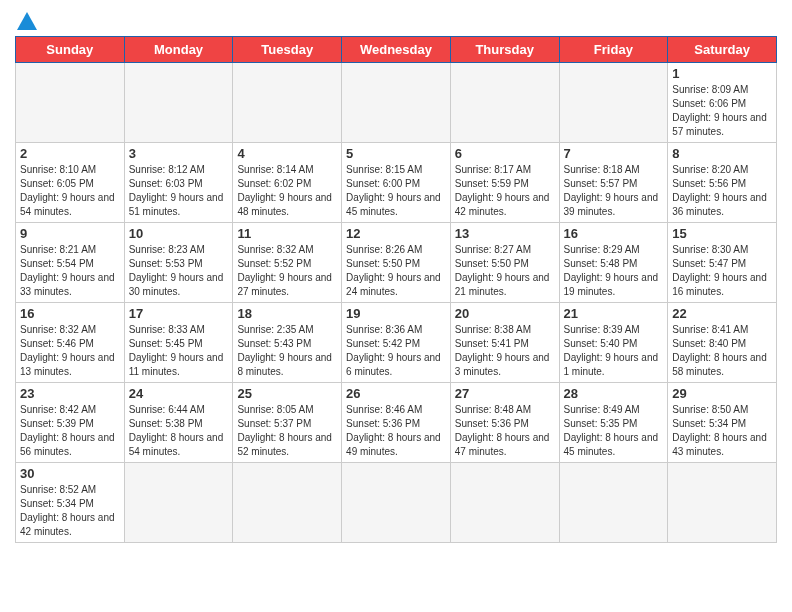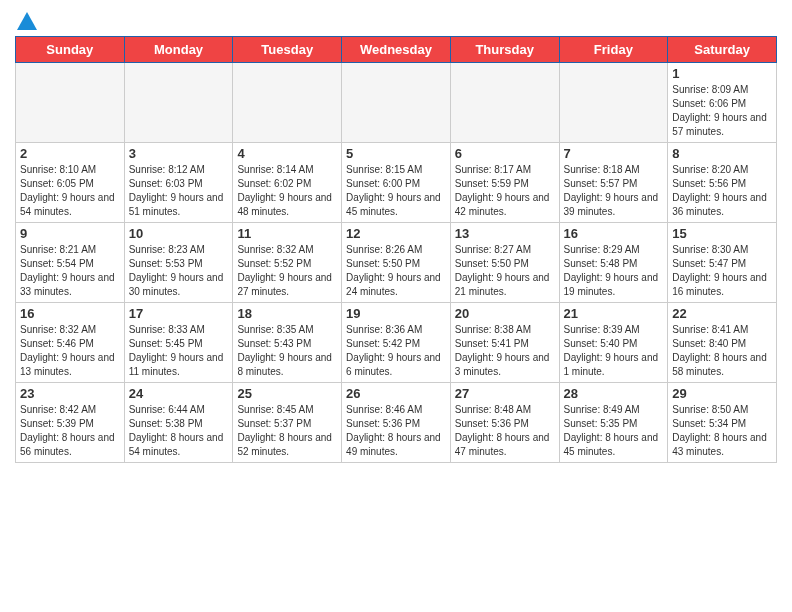--- a/index.html
+++ b/index.html
@@ -224,21 +224,21 @@
 Daylight: 9 hours and 13 minutes.</div>
         </td>
         <td>
           <span class="day-number">17</span>
           <div class="day-info">Sunrise: 8:33 AM
 Sunset: 5:45 PM
 Daylight: 9 hours and 11 minutes.</div>
         </td>
         <td>
           <span class="day-number">18</span>
-          <div class="day-info">Sunrise: 8:35 AM
+          <div class="day-info">Sunrise: 2:35 AM
 Sunset: 5:43 PM
 Daylight: 9 hours and 8 minutes.</div>
         </td>
         <td>
           <span class="day-number">19</span>
           <div class="day-info">Sunrise: 8:36 AM
 Sunset: 5:42 PM
 Daylight: 9 hours and 6 minutes.</div>
         </td>
         <td>
@@ -268,21 +268,21 @@
 Daylight: 8 hours and 56 minutes.</div>
         </td>
         <td>
           <span class="day-number">24</span>
           <div class="day-info">Sunrise: 6:44 AM
 Sunset: 5:38 PM
 Daylight: 8 hours and 54 minutes.</div>
         </td>
         <td>
           <span class="day-number">25</span>
-          <div class="day-info">Sunrise: 8:45 AM
+          <div class="day-info">Sunrise: 8:05 AM
 Sunset: 5:37 PM
 Daylight: 8 hours and 52 minutes.</div>
         </td>
         <td>
           <span class="day-number">26</span>
           <div class="day-info">Sunrise: 8:46 AM
 Sunset: 5:36 PM
 Daylight: 8 hours and 49 minutes.</div>
         </td>
         <td>
@@ -297,14 +297,28 @@
 Sunset: 5:35 PM
 Daylight: 8 hours and 45 minutes.</div>
         </td>
         <td>
           <span class="day-number">29</span>
           <div class="day-info">Sunrise: 8:50 AM
 Sunset: 5:34 PM
 Daylight: 8 hours and 43 minutes.</div>
         </td>
       </tr>
+      <tr>
+        <td>
+          <span class="day-number">30</span>
+          <div class="day-info">Sunrise: 8:52 AM
+Sunset: 5:34 PM
+Daylight: 8 hours and 42 minutes.</div>
+        </td>
+        <td class="empty"></td>
+        <td class="empty"></td>
+        <td class="empty"></td>
+        <td class="empty"></td>
+        <td class="empty"></td>
+        <td class="empty"></td>
+      </tr>
     </tbody>
 </table>
 
 </body></html>

